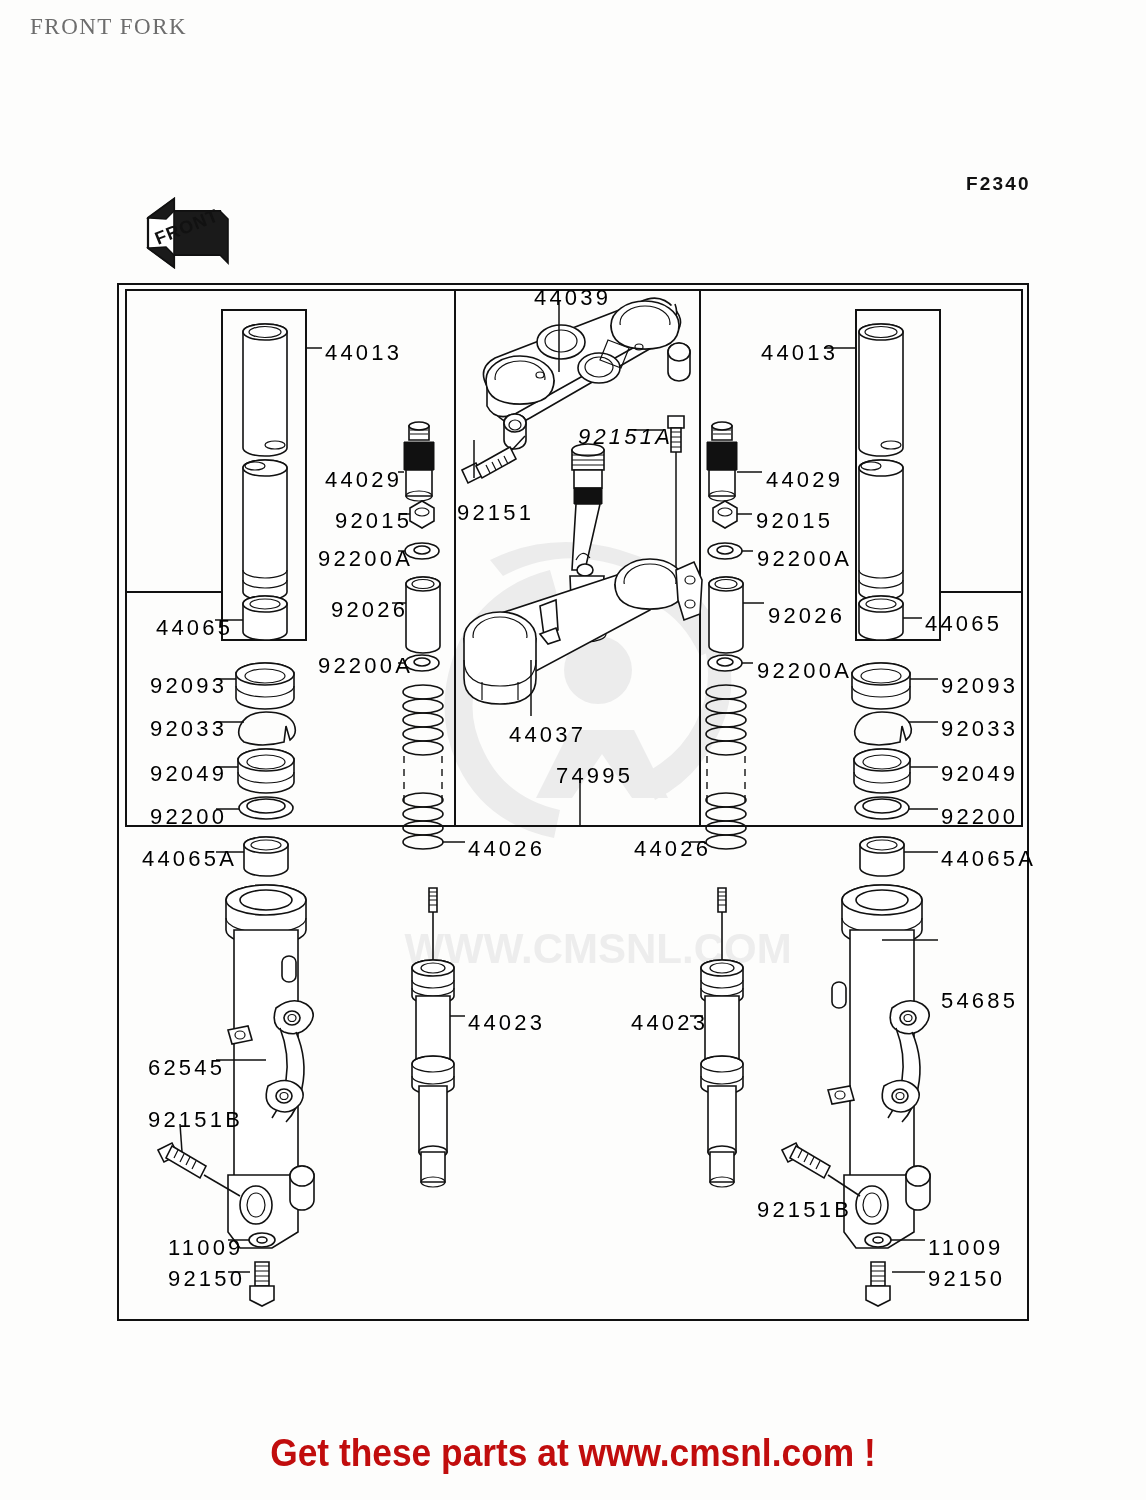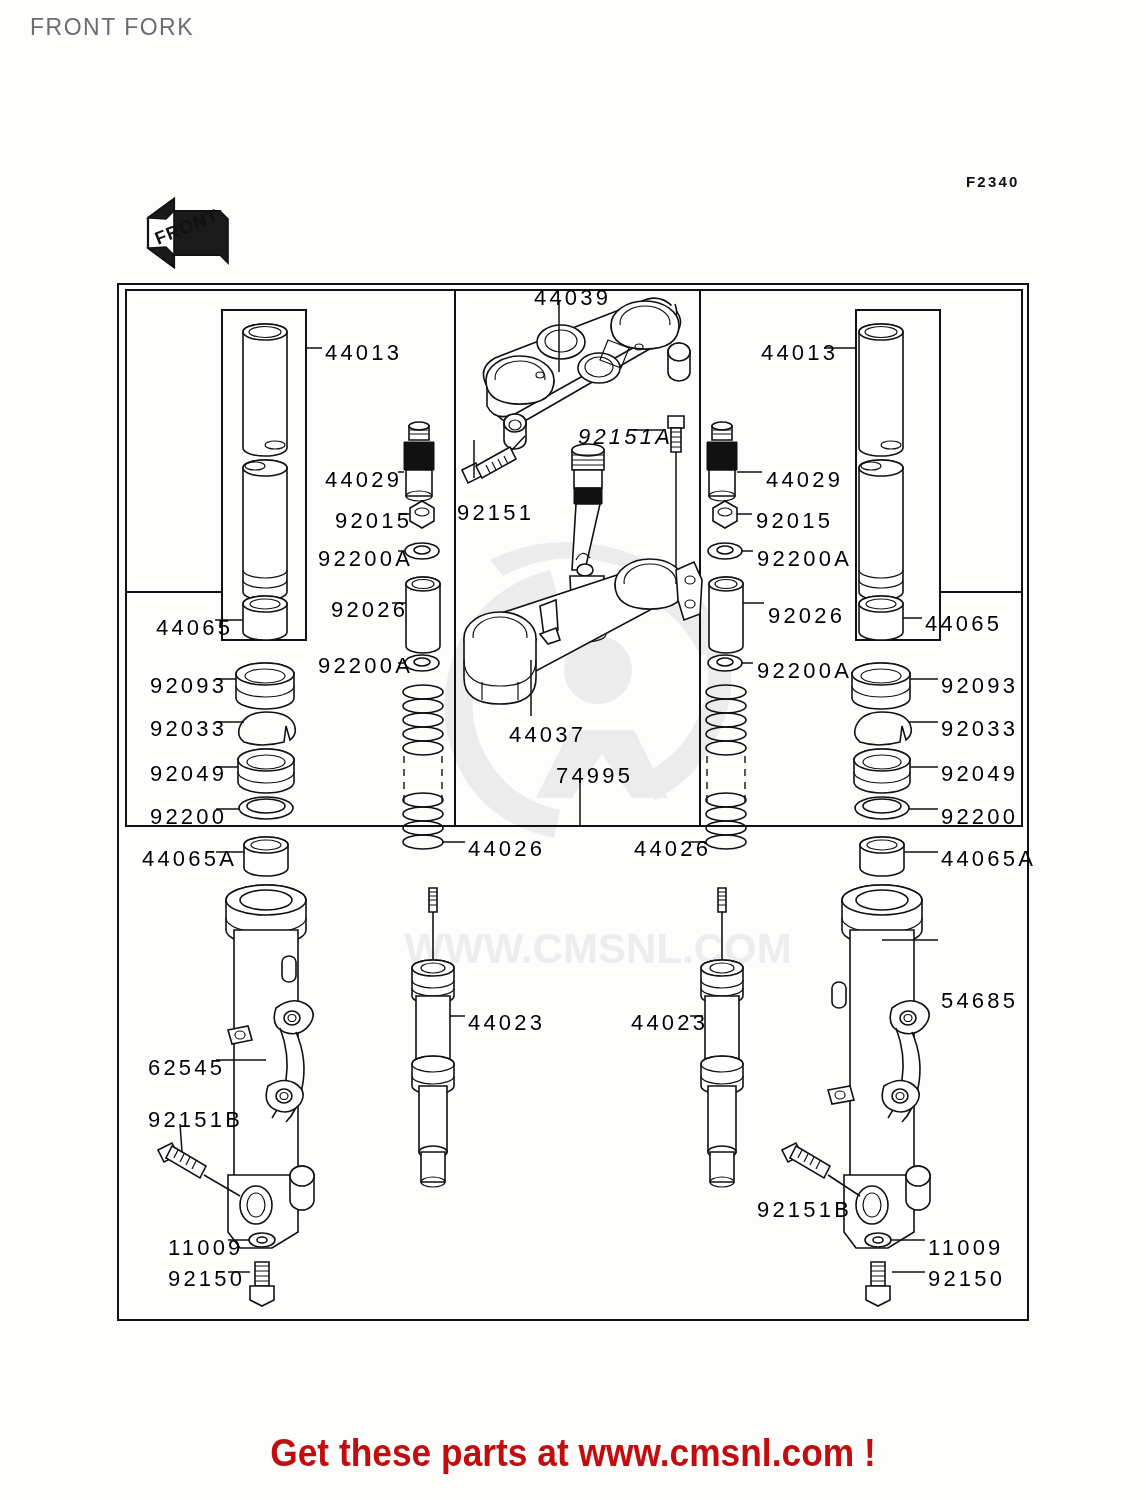--- a/index.html
+++ b/index.html
@@ -10,25 +10,25 @@
     font-family:"Liberation Sans", sans-serif;
     position:relative;
     overflow:hidden;
   }
   #page{position:absolute;left:0;top:0;width:1146px;height:1500px;}
 
   
   .page-title{
     position:absolute;left:30px;top:14px;
     font-size:23px;letter-spacing:1.5px;color:#6d6d6d;
-    font-family:Liberation Sans, sans-serif;
+    font-family:Liberation Serif, serif;
   }
   .ref-code{
     position:absolute;left:966px;top:173px;
-    font-size:15px;letter-spacing:2.2px;color:#111;
+    font-size:19px;letter-spacing:2.2px;color:#111;
     font-family:"Liberation Sans",sans-serif;font-weight:bold;
   }
 
   
   .footer-cta{
     position:absolute;left:0;top:1432px;width:1146px;
     text-align:center;
     font-size:38px;color:#c10d0d;font-weight:bold;
     font-family:"Liberation Sans Narrow","Liberation Sans",sans-serif;
     transform:scaleX(0.93);

